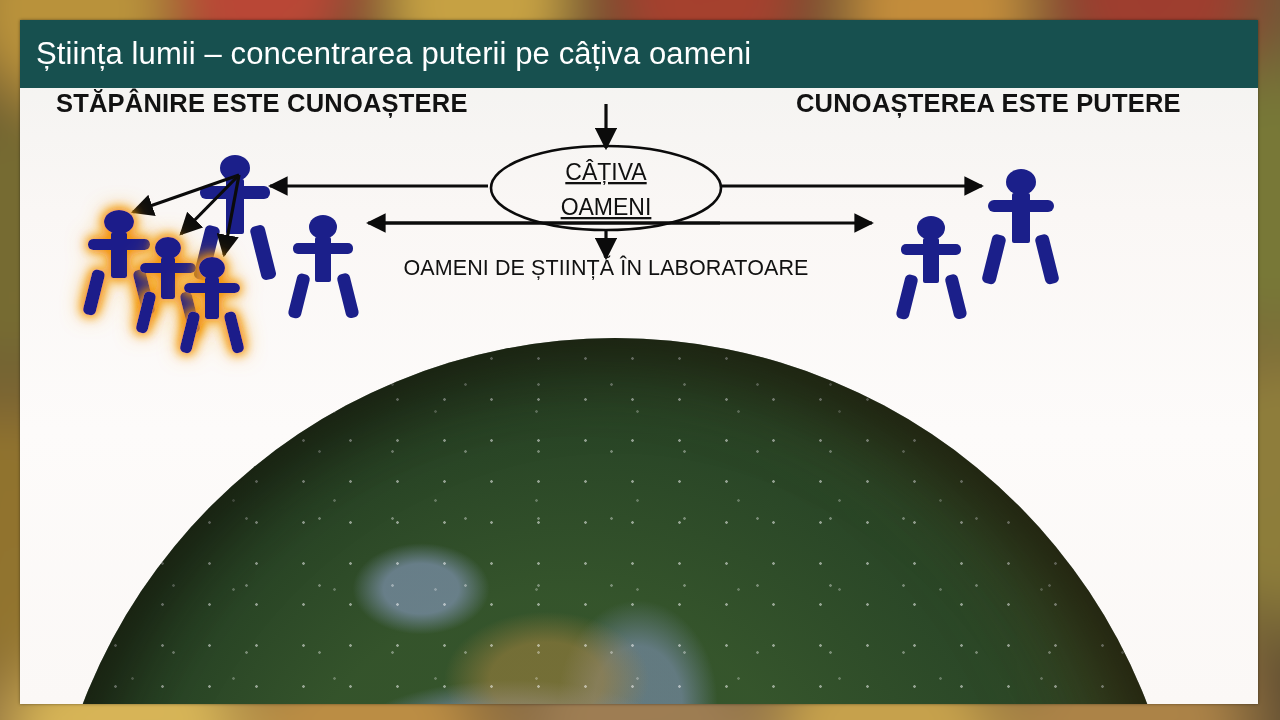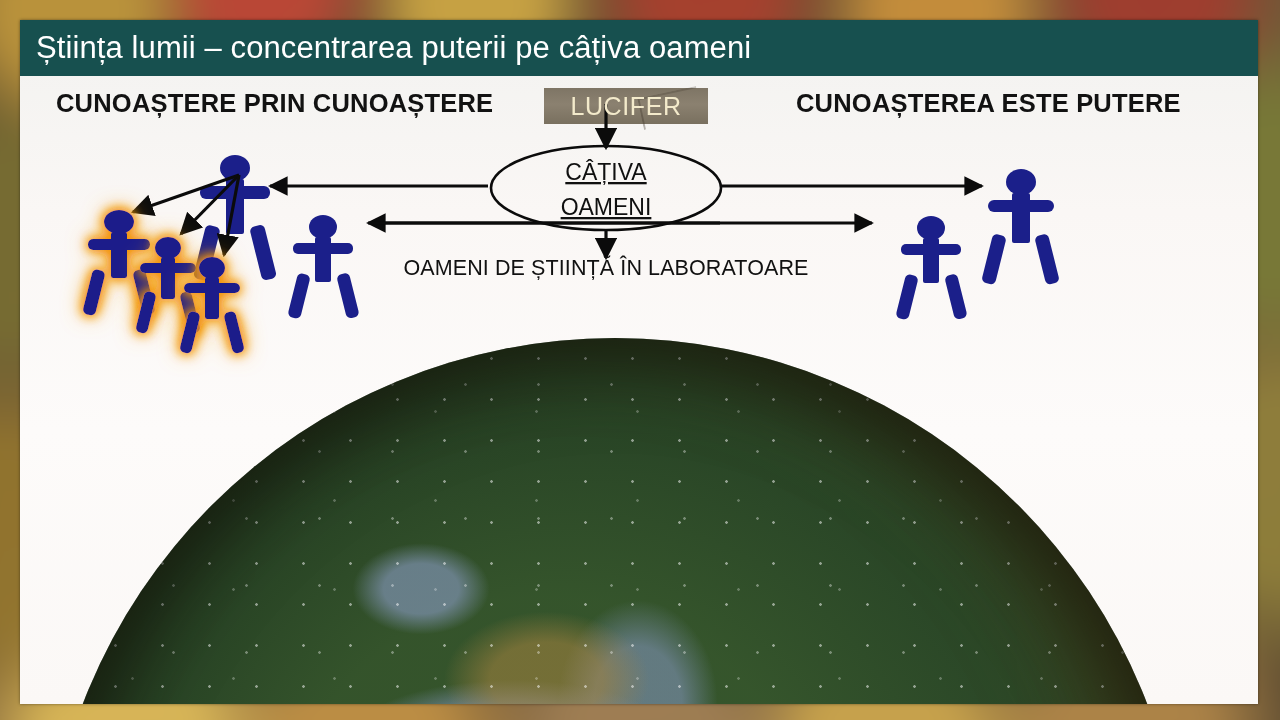--- a/index.html
+++ b/index.html
@@ -53,21 +53,21 @@
     box-shadow: 0 0 3px rgba(0,0,0,.45);
     overflow: hidden;
   }
 
   
   #title-bar {
     position: absolute;
     left: 0;
     top: 0;
     width: 1238px;
-    height: 56px;
+    height: 68px;
     background: #17504f;
   }
   #title-text {
     position: absolute;
     left: 16px;
     top: 50%;
     transform: translateY(-50%);
     color: #ffffff;
     font-size: 31px;
     font-weight: 400;
@@ -211,27 +211,24 @@
 <div id="slide-root">
 
   <div id="backdrop"></div>
 
   <div id="panel">
 
     <div id="title-bar">
       <div id="title-text">Știința lumii – concentrarea puterii pe câțiva oameni</div>
     </div>
 
-    <div class="side-heading" id="heading-left">CUNOAȘTERE PRIN CUNOAȘTERE</div>
+    <div class="side-heading" id="heading-left">STĂPÂNIRE ESTE CUNOAȘTERE</div>
 
     <div class="side-heading" id="heading-right">CUNOAȘTEREA ESTE PUTERE</div>
 
-    <div id="lucifer-box">
-      <span id="lucifer-label">LUCIFER</span>
-    </div>
 
     <div id="globe-clip">
       <div id="globe">
         <div id="globe-stars"></div>
         <div id="globe-rim"></div>
       </div>
     </div>
 
     <svg id="diagram" viewBox="0 0 1238 684">
       <defs>

